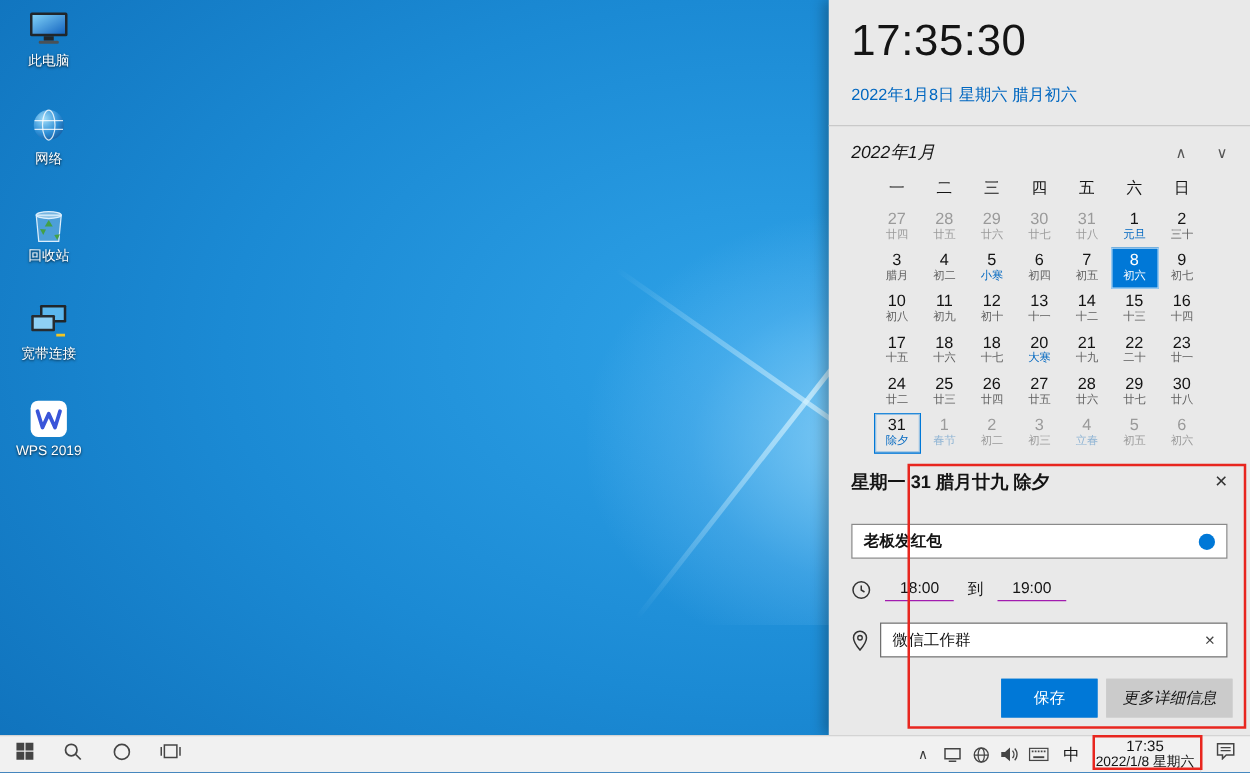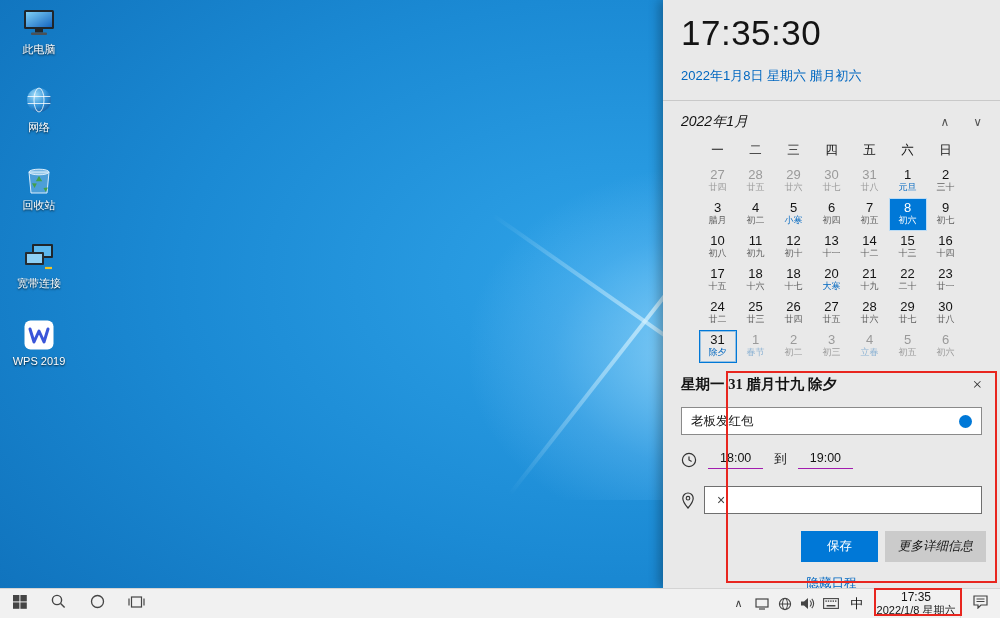--- a/index.html
+++ b/index.html
@@ -44,25 +44,25 @@
   .cal-l{font-size:9px;line-height:10px;color:#5e5e5e;}
   .cal-cell.muted .cal-d,.cal-cell.muted .cal-l{color:#9a9a9a;}
   .cal-cell.holiday .cal-l{color:var(--accent_text);}
   .cal-cell.muted.holiday .cal-l{color:#8fb4d4;}
   .cal-cell.selected{background:var(--accent);box-shadow:inset 0 0 0 1px #bcdcf5;}
   .cal-cell.selected .cal-d,.cal-cell.selected .cal-l{color:#fff;}
   .cal-cell.outlined{box-shadow:inset 0 0 0 1px var(--accent),inset 0 0 0 2px rgba(0,120,215,.35);}
 
   
   .event-editor{margin-top:12px;}
-  .ee-title-row{display:flex;align-items:flex-start;padding:0 14px 0 18px;font-family:Liberation Serif, serif;}
+  .ee-title-row{display:flex;align-items:center;padding:0 14px 0 18px;}
   .ee-title{flex:1;font-size:14.5px;font-weight:700;color:#141414;}
   .ee-close{font-size:17px;color:#333;padding:0 4px;cursor:default;}
-  .ee-name{margin:12px 18px 0;height:28px;background:#fff;border:1px solid #8a8a8a;display:flex;align-items:center;
-    padding:0 9px;font-size:12.5px;color:#141414;}
+  .ee-name{margin:24px 18px 0;height:28px;background:#fff;border:1px solid #8a8a8a;display:flex;align-items:center;
+    padding:0 9px;font-size:12.5px;color:#141414;font-weight:bold;}
   .ee-name .val{flex:1;}
   .ee-color-dot{width:13px;height:13px;border-radius:50%;background:var(--accent);}
   .ee-time-row{display:flex;align-items:center;margin:15px 18px 0;font-size:12.5px;color:#141414;}
   .ee-clock-icon{margin-right:11px;display:flex;}
   .ee-time-field{border-bottom:1px solid #a21caf;padding:1px 12px 3px;}
   .ee-to{margin:0 11px;}
   .ee-loc-row{display:flex;align-items:center;margin:17px 18px 0;}
   .ee-pin-icon{margin-right:9px;display:flex;}
   .ee-loc-input{flex:1;height:28px;background:#fff;border:1px solid #6f6f6f;display:flex;align-items:center;
     padding:0 6px 0 9px;font-size:12.5px;color:#141414;}
@@ -388,20 +388,21 @@
       <span class="ee-time-field">19:00</span>
     </div>
     <div class="ee-loc-row">
       <span class="ee-pin-icon">
         <svg width="14" height="17" viewBox="0 0 14 17">
             <path d="M7 1a5.2 5.2 0 0 1 5.2 5.2C12.2 10 7 16 7 16S1.8 10 1.8 6.2A5.2 5.2 0 0 1 7 1z" fill="none" stroke="#333" stroke-width="1.2"></path>
             <circle cx="7" cy="6.2" r="1.8" fill="none" stroke="#333" stroke-width="1.1"></circle>
           </svg>
       </span>
       <div class="ee-loc-input">
+        <span class="val">微信工作群</span>
         <span class="ee-clear">×</span>
       </div>
     </div>
     <div class="ee-buttons">
       <button class="ee-save">保存</button>
       <button class="ee-more">更多详细信息</button>
     </div>
     <div class="ee-hide">
       <span>隐藏日程</span>
       <span class="chev">∨</span>

